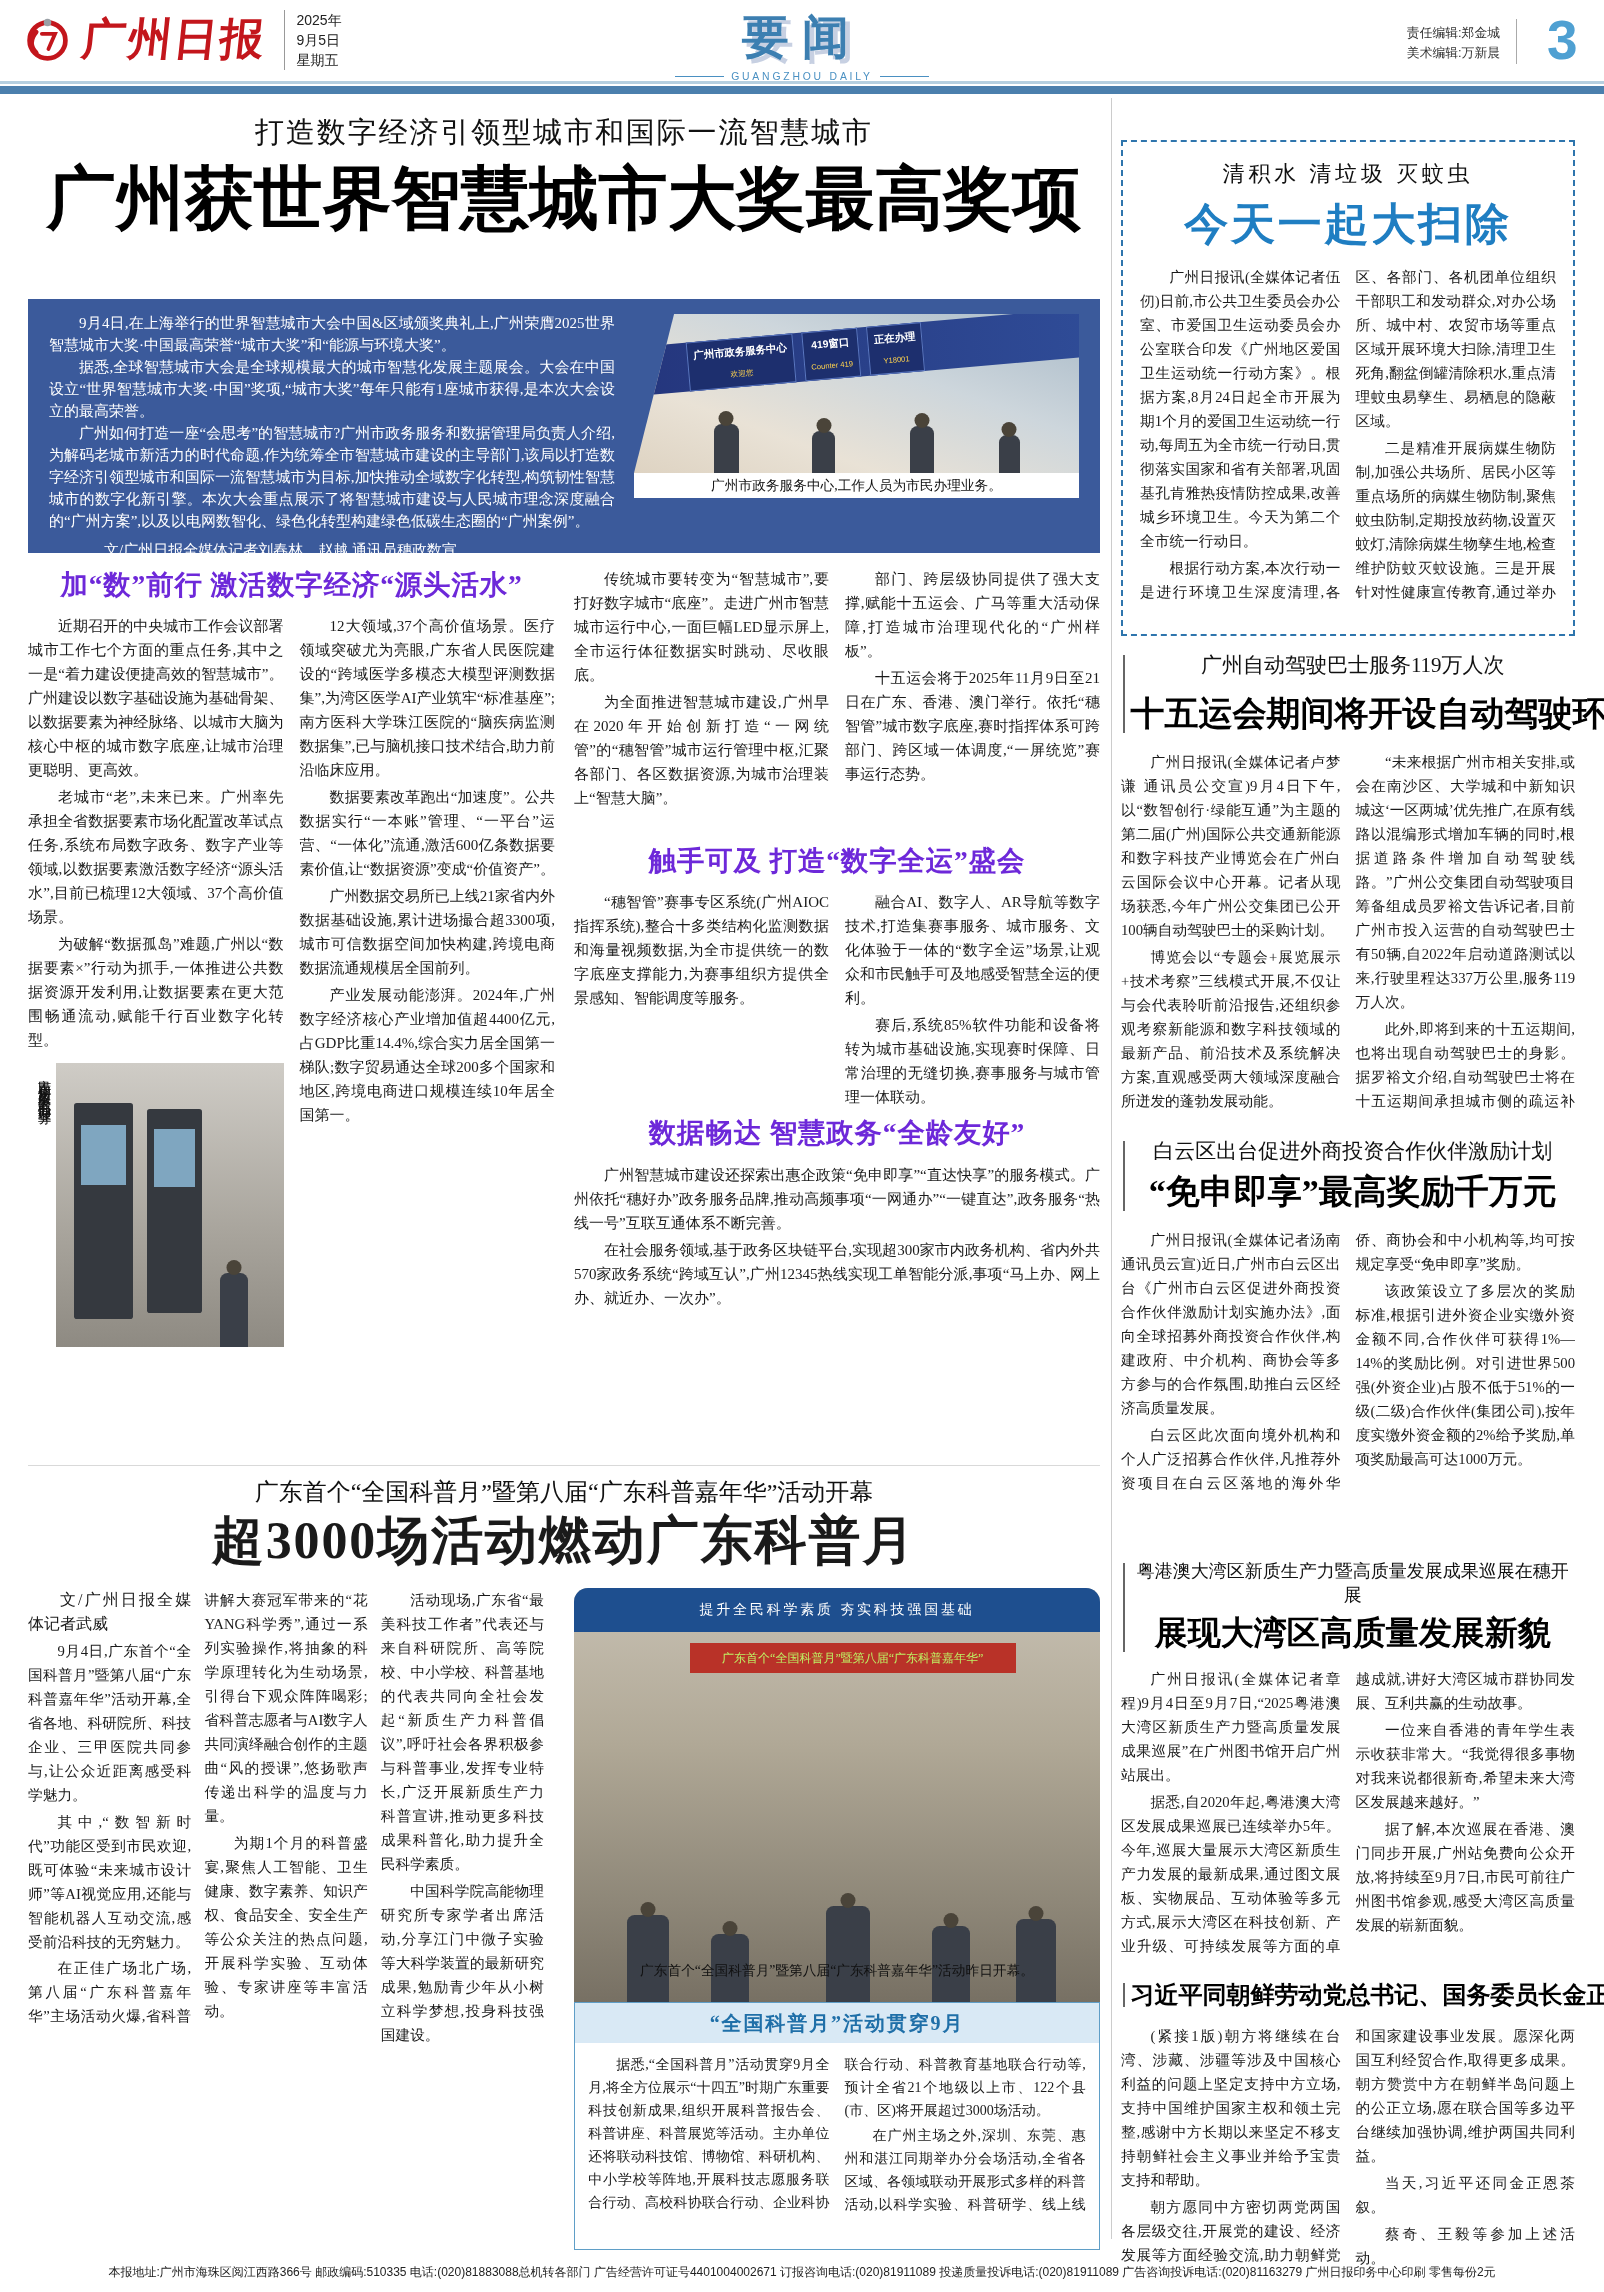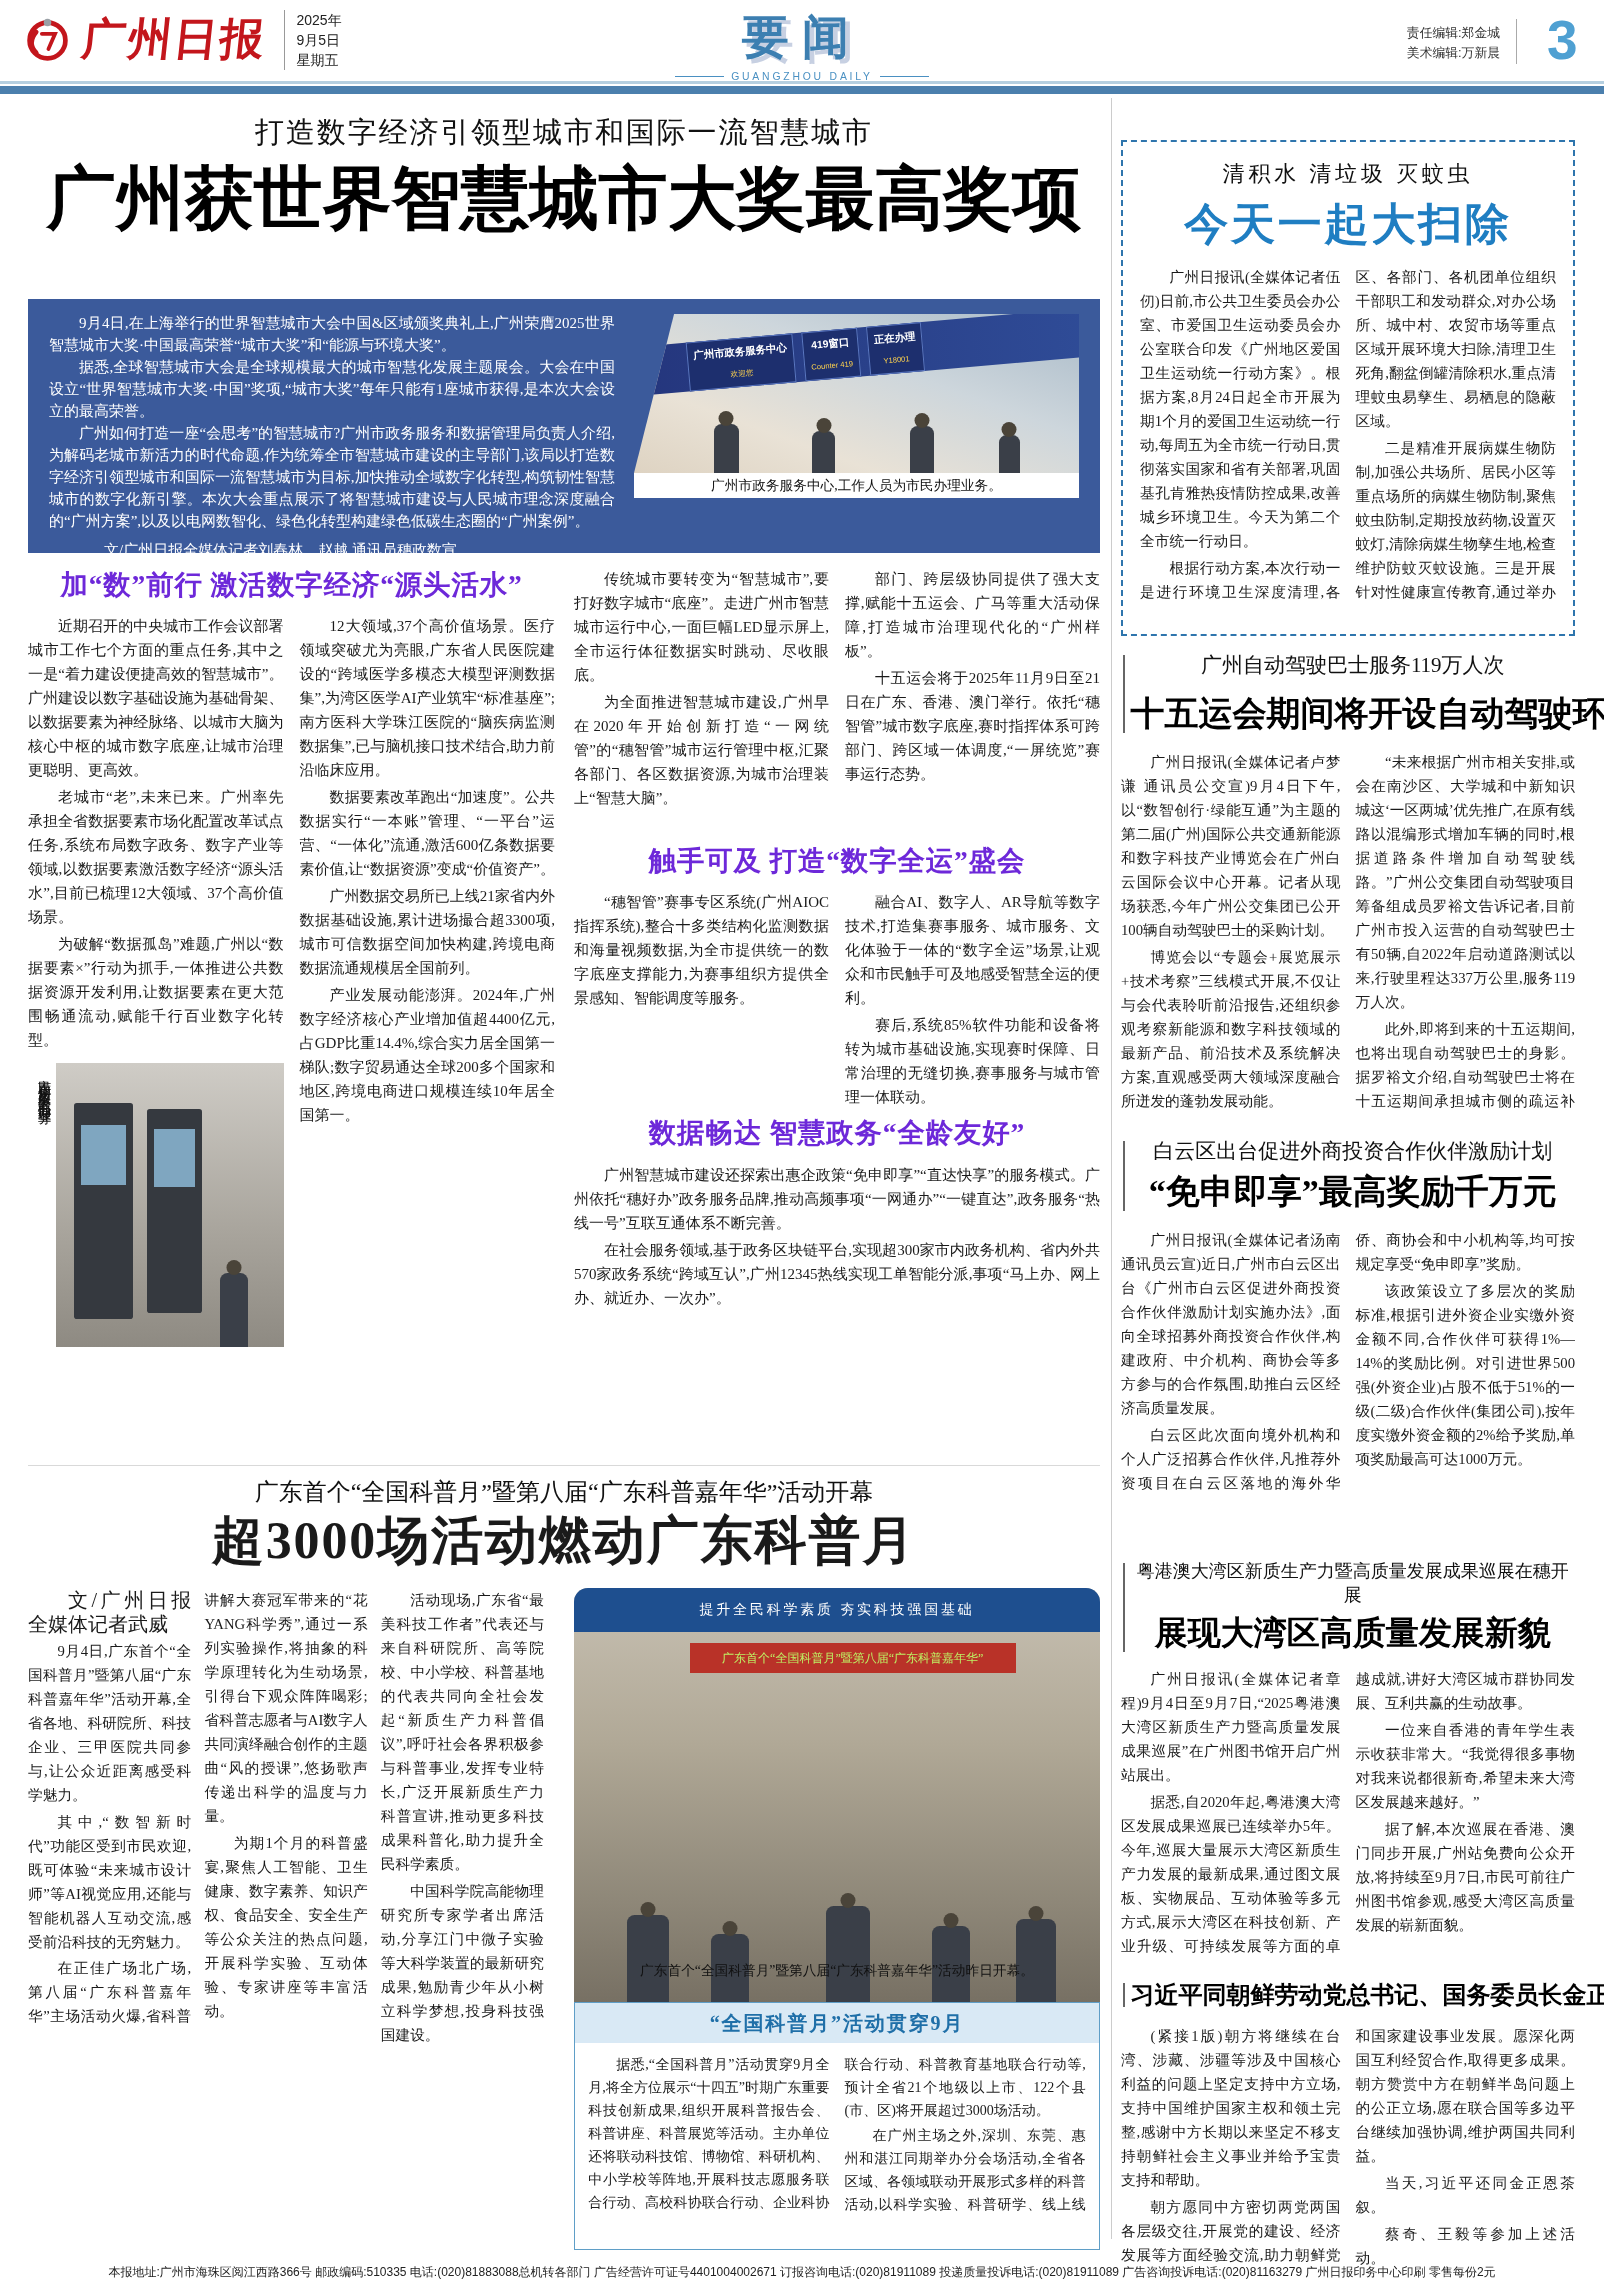--- a/index.html
+++ b/index.html
@@ -78,21 +78,21 @@
       letter-spacing:1.9px;padding-top:5.7px;}
   #small-photo{flex:1;position:relative;background:linear-gradient(180deg,#cfccc6,#a8a49c 60%,#8e8a82);}
   .machine{position:absolute;background:#35393f;border-radius:2.8px;}
   .machine .scr{position:absolute;left:12%;top:10%;width:76%;height:28%;background:#7fa6c0;}
 
   
   #a2{left:0;top:1378px;width:1072px;height:871px;}
   #a2-kicker{left:0;top:0;width:1072px;text-align:center;font-size:24px;color:#111;}
   #a2-headline{left:0;top:30px;width:1072px;text-align:center;font-size:52px;font-weight:900;
                letter-spacing:1.9px;}
-  #a2-byline{font-size:20px;margin:0 0 5.7px 0;text-indent:2em;}
+  #a2-byline{font-size:16px;margin:0 0 5.7px 0;text-indent:2em;}
   #a2-text{left:0;top:112px;width:516px;height:664px;font-size:14.7px;line-height:24px;}
   #a2-text p{margin:0 0 2.8px 0;text-indent:2em;text-align:justify;}
   #a2-photo{left:546px;top:112px;width:526px;height:450px;
             background:linear-gradient(180deg,#c7c0b2 0%,#b0a896 35%,#8e8778 70%,#6f685c 100%);overflow:hidden;border-radius:14px;}
   #a2-photo .banner-blue{position:absolute;left:0;top:0;width:100%;height:44px;background:#1e4f8f;
             color:#fff;display:flex;align-items:center;justify-content:center;
             font-size:14px;letter-spacing:2.8px;}
   #a2-photo .banner-red{position:absolute;left:22%;top:55px;width:62%;height:30px;background:#b93228;
             color:#bef264;display:flex;align-items:center;justify-content:center;font-size:12px;}
   #a2-caption{left:546px;top:486px;width:526px;text-align:center;font-size:13.7px;color:#111;}

